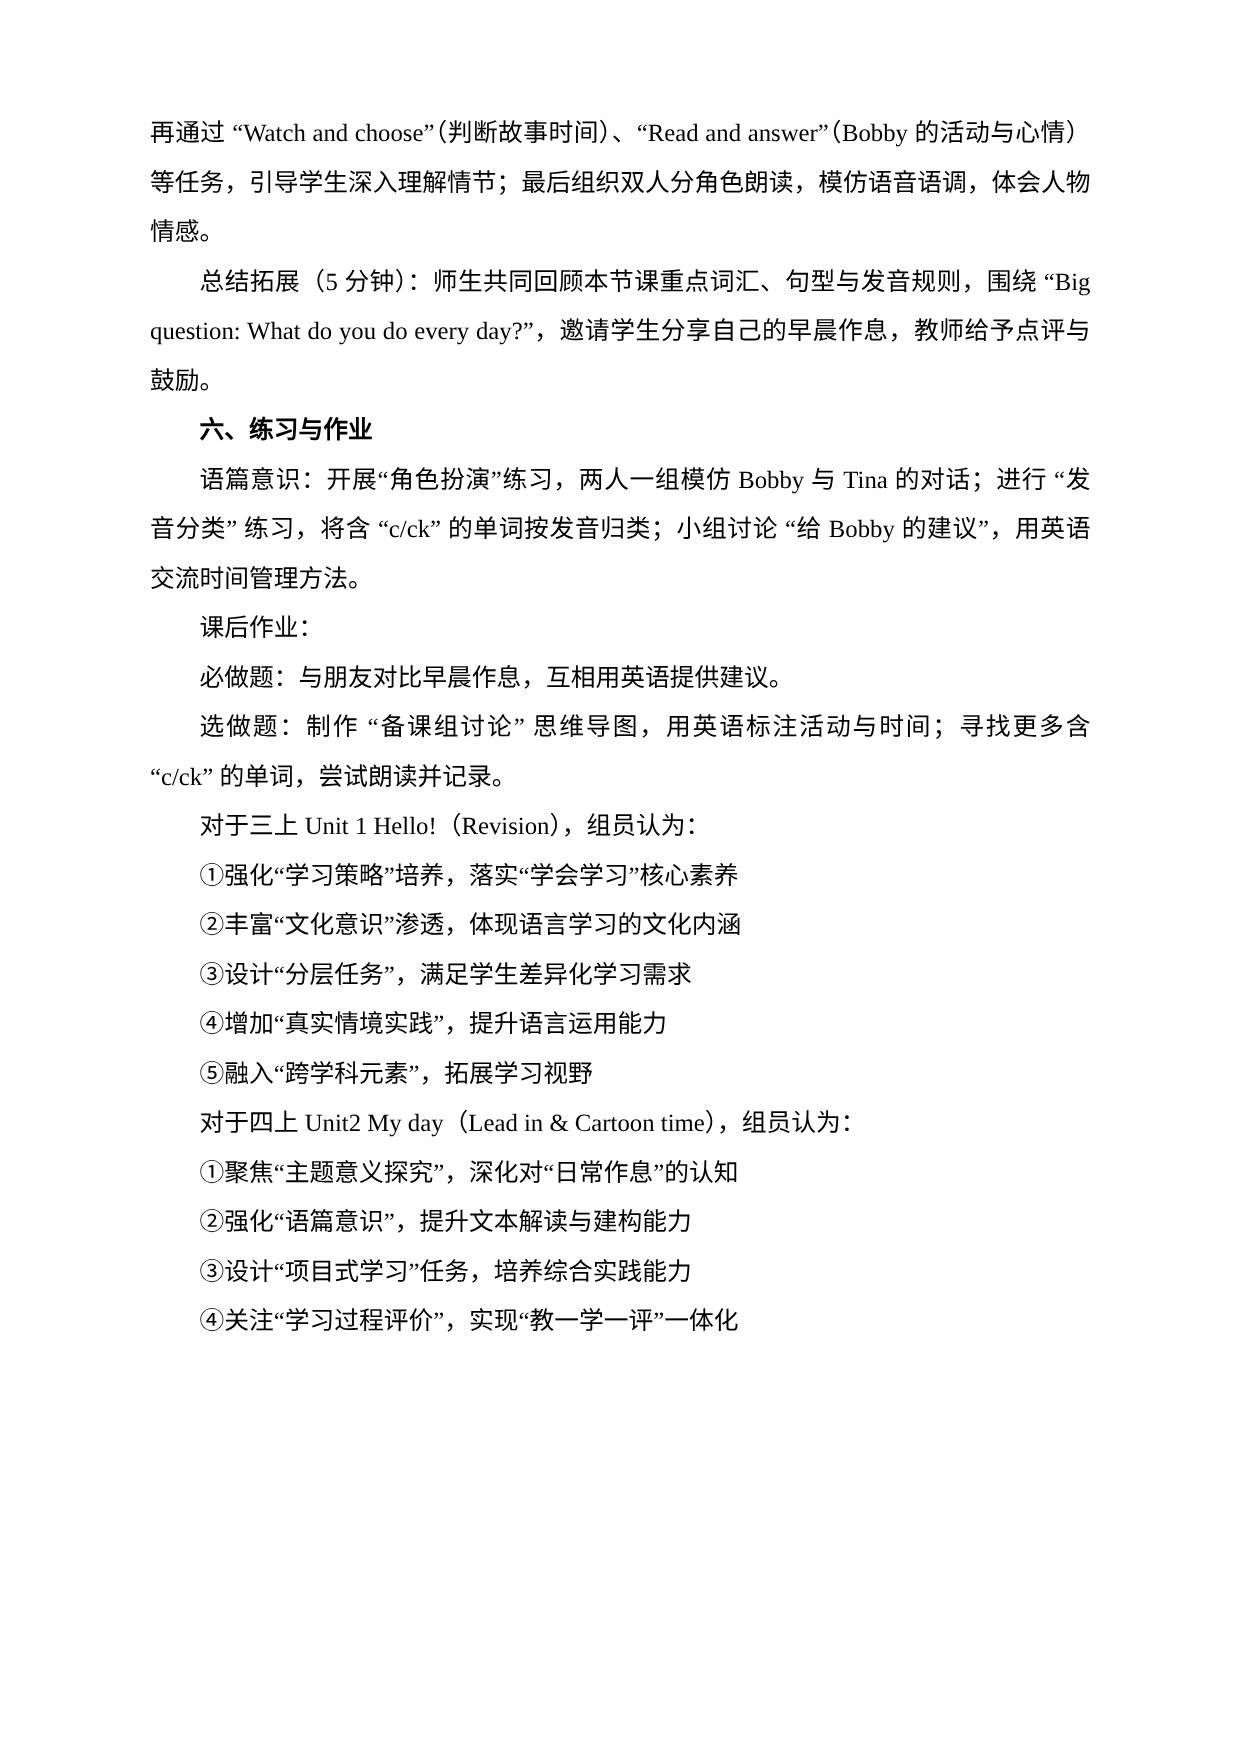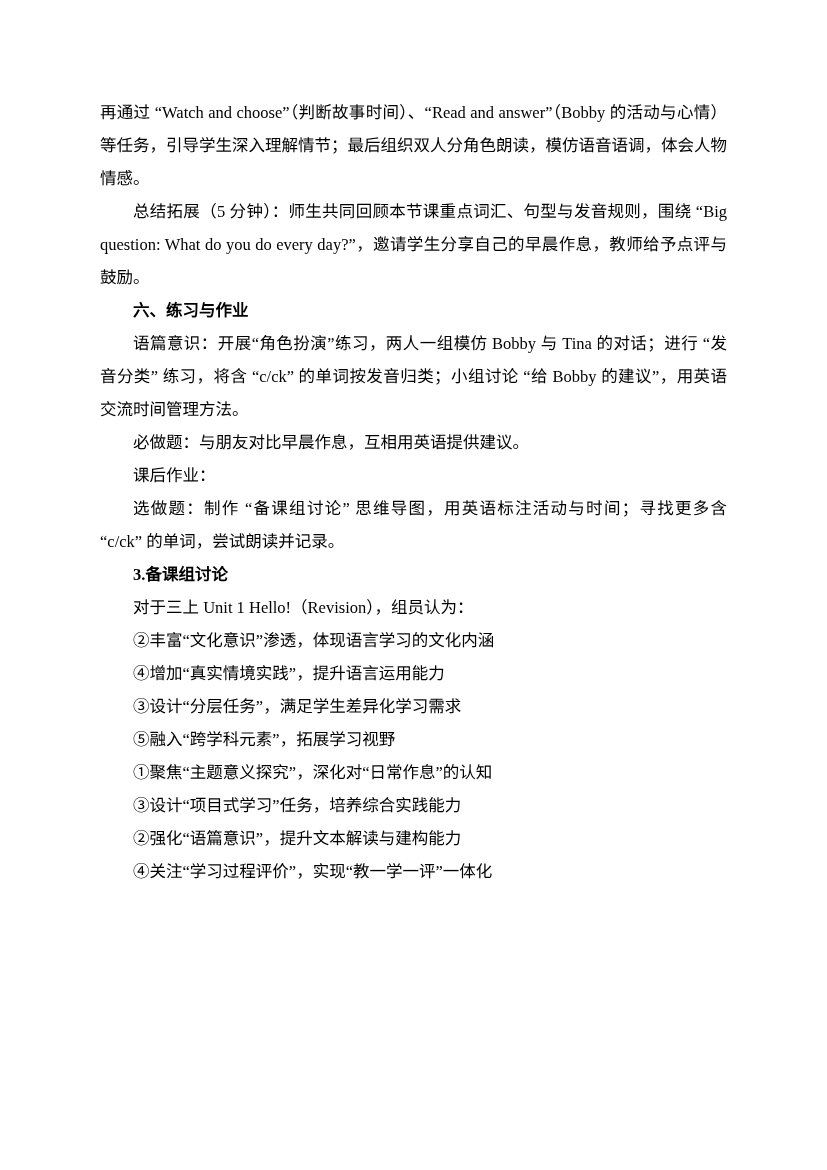--- a/index.html
+++ b/index.html
@@ -6,21 +6,21 @@
     margin: 0;
     padding: 0;
     background: #ffffff;
   }
   .page {
     position: relative;
     width: 827px;
     height: 1170px;
     background: #ffffff;
     box-sizing: border-box;
-    padding: 96px 100px 0 100px;
+    padding: 72px 100px 0 100px;
     color: #000000;
     font-family: "Liberation Serif", "DejaVu Serif", serif;
     font-size: 16.5px;
     line-height: 33px;
     text-align: justify;
     overflow: hidden;
   }
   .page p {
     margin: 0;
     padding: 0;
@@ -34,26 +34,27 @@
   }
 </style>
 </head>
 <body>
 
 <div class="page">
   <p class="no-indent">再通过 “Watch and choose”（判断故事时间）、“Read and answer”（Bobby 的活动与心情）等任务，引导学生深入理解情节；最后组织双人分角色朗读，模仿语音语调，体会人物情感。</p>
   <p>总结拓展（5 分钟）：师生共同回顾本节课重点词汇、句型与发音规则，围绕 “Big question: What do you do every day?”，邀请学生分享自己的早晨作息，教师给予点评与鼓励。</p>
   <p class="heading">六、练习与作业</p>
   <p>语篇意识：开展“角色扮演”练习，两人一组模仿 Bobby 与 Tina 的对话；进行 “发音分类” 练习，将含 “c/ck” 的单词按发音归类；小组讨论 “给 Bobby 的建议”，用英语交流时间管理方法。</p>
+  <p>课后作业：</p>
   <p>必做题：与朋友对比早晨作息，互相用英语提供建议。</p>
-  <p>课后作业：</p>
   <p>选做题：制作 “备课组讨论” 思维导图，用英语标注活动与时间；寻找更多含 “c/ck” 的单词，尝试朗读并记录。</p>
-  <p class="heading">3.备课组讨论</p>
   <p>对于三上 Unit 1 Hello!（Revision），组员认为：</p>
+  <p>①强化“学习策略”培养，落实“学会学习”核心素养</p>
   <p>②丰富“文化意识”渗透，体现语言学习的文化内涵</p>
+  <p>③设计“分层任务”，满足学生差异化学习需求</p>
   <p>④增加“真实情境实践”，提升语言运用能力</p>
-  <p>③设计“分层任务”，满足学生差异化学习需求</p>
   <p>⑤融入“跨学科元素”，拓展学习视野</p>
+  <p>对于四上 Unit2 My day（Lead in &amp; Cartoon time），组员认为：</p>
   <p>①聚焦“主题意义探究”，深化对“日常作息”的认知</p>
+  <p>②强化“语篇意识”，提升文本解读与建构能力</p>
   <p>③设计“项目式学习”任务，培养综合实践能力</p>
-  <p>②强化“语篇意识”，提升文本解读与建构能力</p>
   <p>④关注“学习过程评价”，实现“教一学一评”一体化</p>
 </div>
 
 </body></html>

